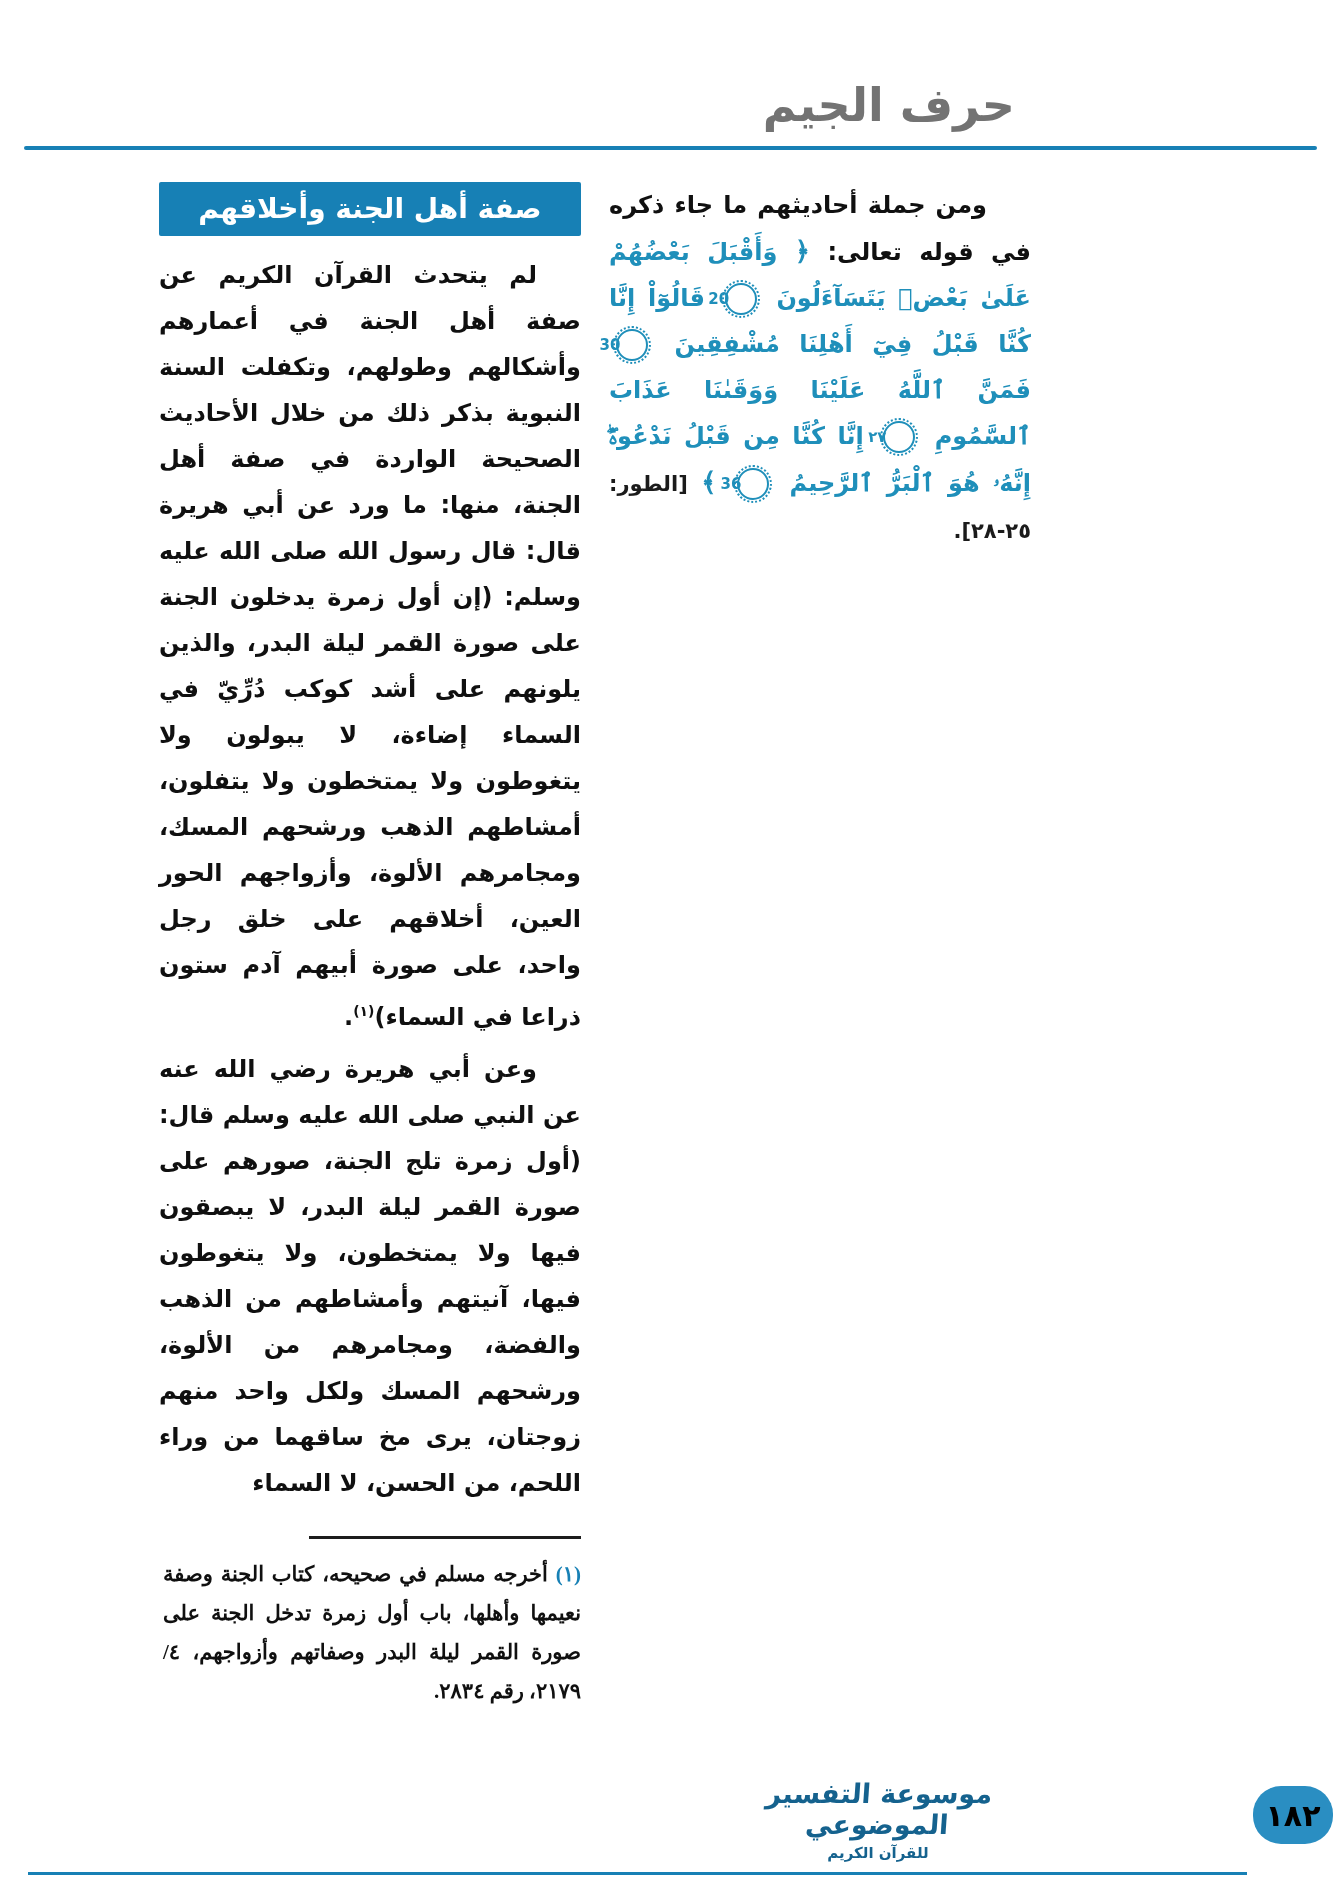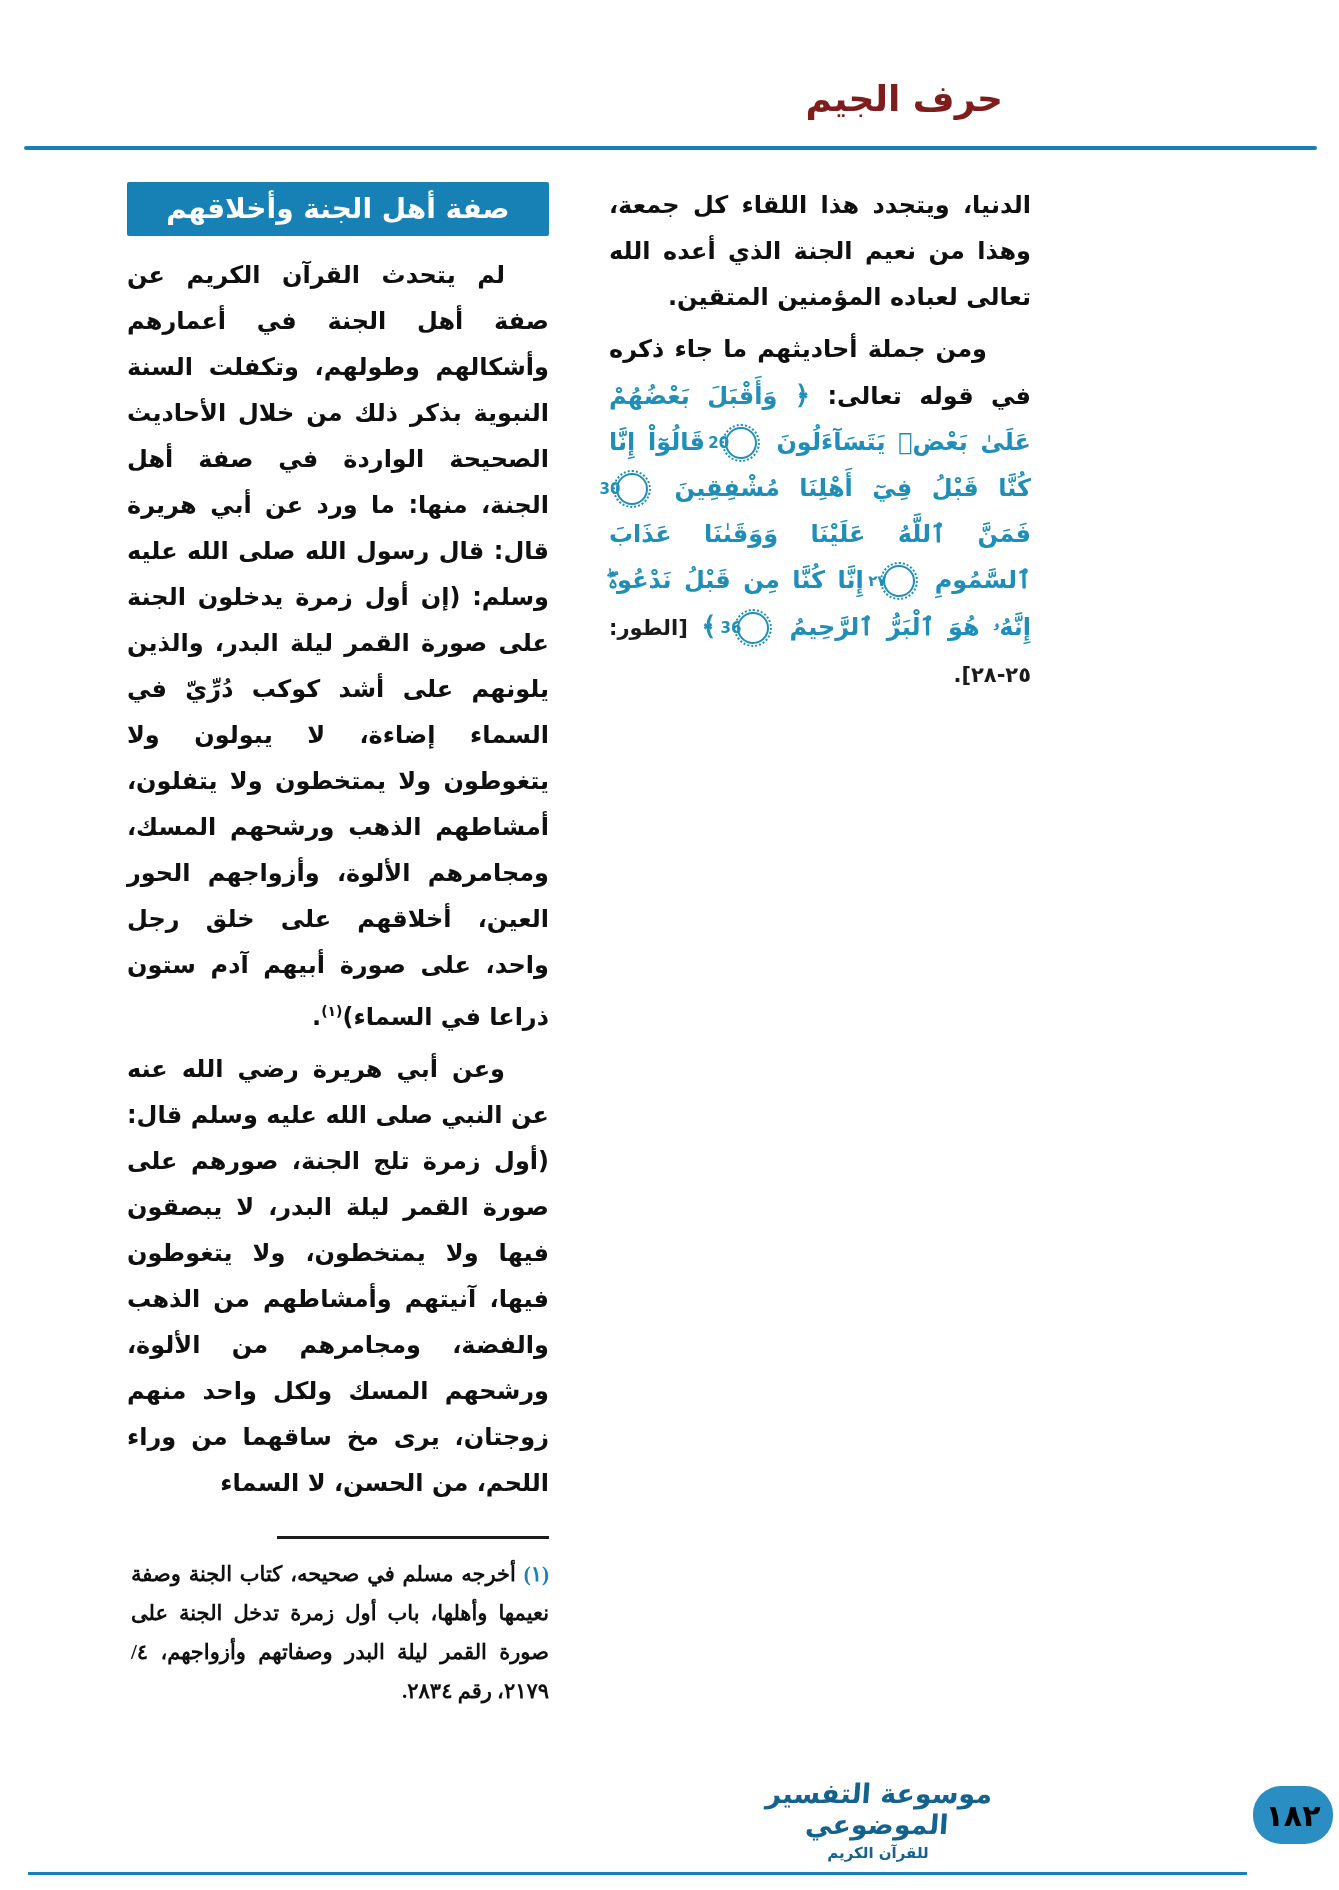--- a/index.html
+++ b/index.html
@@ -5,35 +5,35 @@
   * { margin:0; padding:0; box-sizing:border-box; }
   html, body { background:#ffffff; }
   body { font-family:"DejaVu Sans", sans-serif; }
   .page {
     position:relative; width:1339px; height:1890px;
     background:#ffffff; overflow:hidden; direction:rtl; margin:0 auto;
   }
 
   
   .chapter-title {
-    position:absolute; top:78px; right:336px;
-    font-size:36px; font-weight:bold; color:#7f1d1d;
+    position:absolute; top:78px; right:324px;
+    font-size:46px; font-weight:bold; color:#737373;
     letter-spacing:1px;
   }
   .header-rule {
     position:absolute; top:146px; left:24px; right:22px;
     height:4px; background:#1780b5; border-radius:2px;
   }
 
   
   .content {
     position:absolute; top:182px; right:308px; width:872px;
     display:flex; gap:28px; direction:rtl;
   }
-  .col { width:422px; flex:0 0 422px;margin-left:32px; }
+  .col { width:422px; flex:0 0 422px; }
 
   .body-text {
     font-size:24px; font-weight:bold; color:#101010;
     line-height:46px; text-align:justify; text-indent:44px;
     margin:0 0 6px 0;
   }
   .body-text.no-indent { text-indent:0; }
 
   .footnote-ref-sup {
     font-size:14px; vertical-align:super; font-weight:bold; color:#101010;
@@ -89,21 +89,20 @@
 <body>
 
 <div class="page">
 
   <div class="chapter-title">حرف الجيم</div>
   <div class="header-rule"></div>
 
   <div class="content">
 
     <div class="col">
-      <p class="body-text no-indent">الدنيا، ويتجدد هذا اللقاء كل جمعة، وهذا من نعيم الجنة الذي أعده الله تعالى لعباده المؤمنين المتقين.</p>
       <p class="body-text">
         <span>ومن جملة أحاديثهم ما جاء ذكره في قوله تعالى:</span>
         <span class="quran">
           <span class="q-bracket">﴿</span>
           <span>وَأَقْبَلَ بَعْضُهُمْ عَلَىٰ بَعْضٖ يَتَسَآءَلُونَ</span>
           <span class="ayah-num">20</span>
           <span>قَالُوٓاْ إِنَّا كُنَّا قَبْلُ فِيٓ أَهْلِنَا مُشْفِقِينَ</span>
           <span class="ayah-num">30</span>
           <span>فَمَنَّ ٱللَّهُ عَلَيْنَا وَوَقَىٰنَا عَذَابَ ٱلسَّمُومِ</span>
           <span class="ayah-num">٢٧</span>

